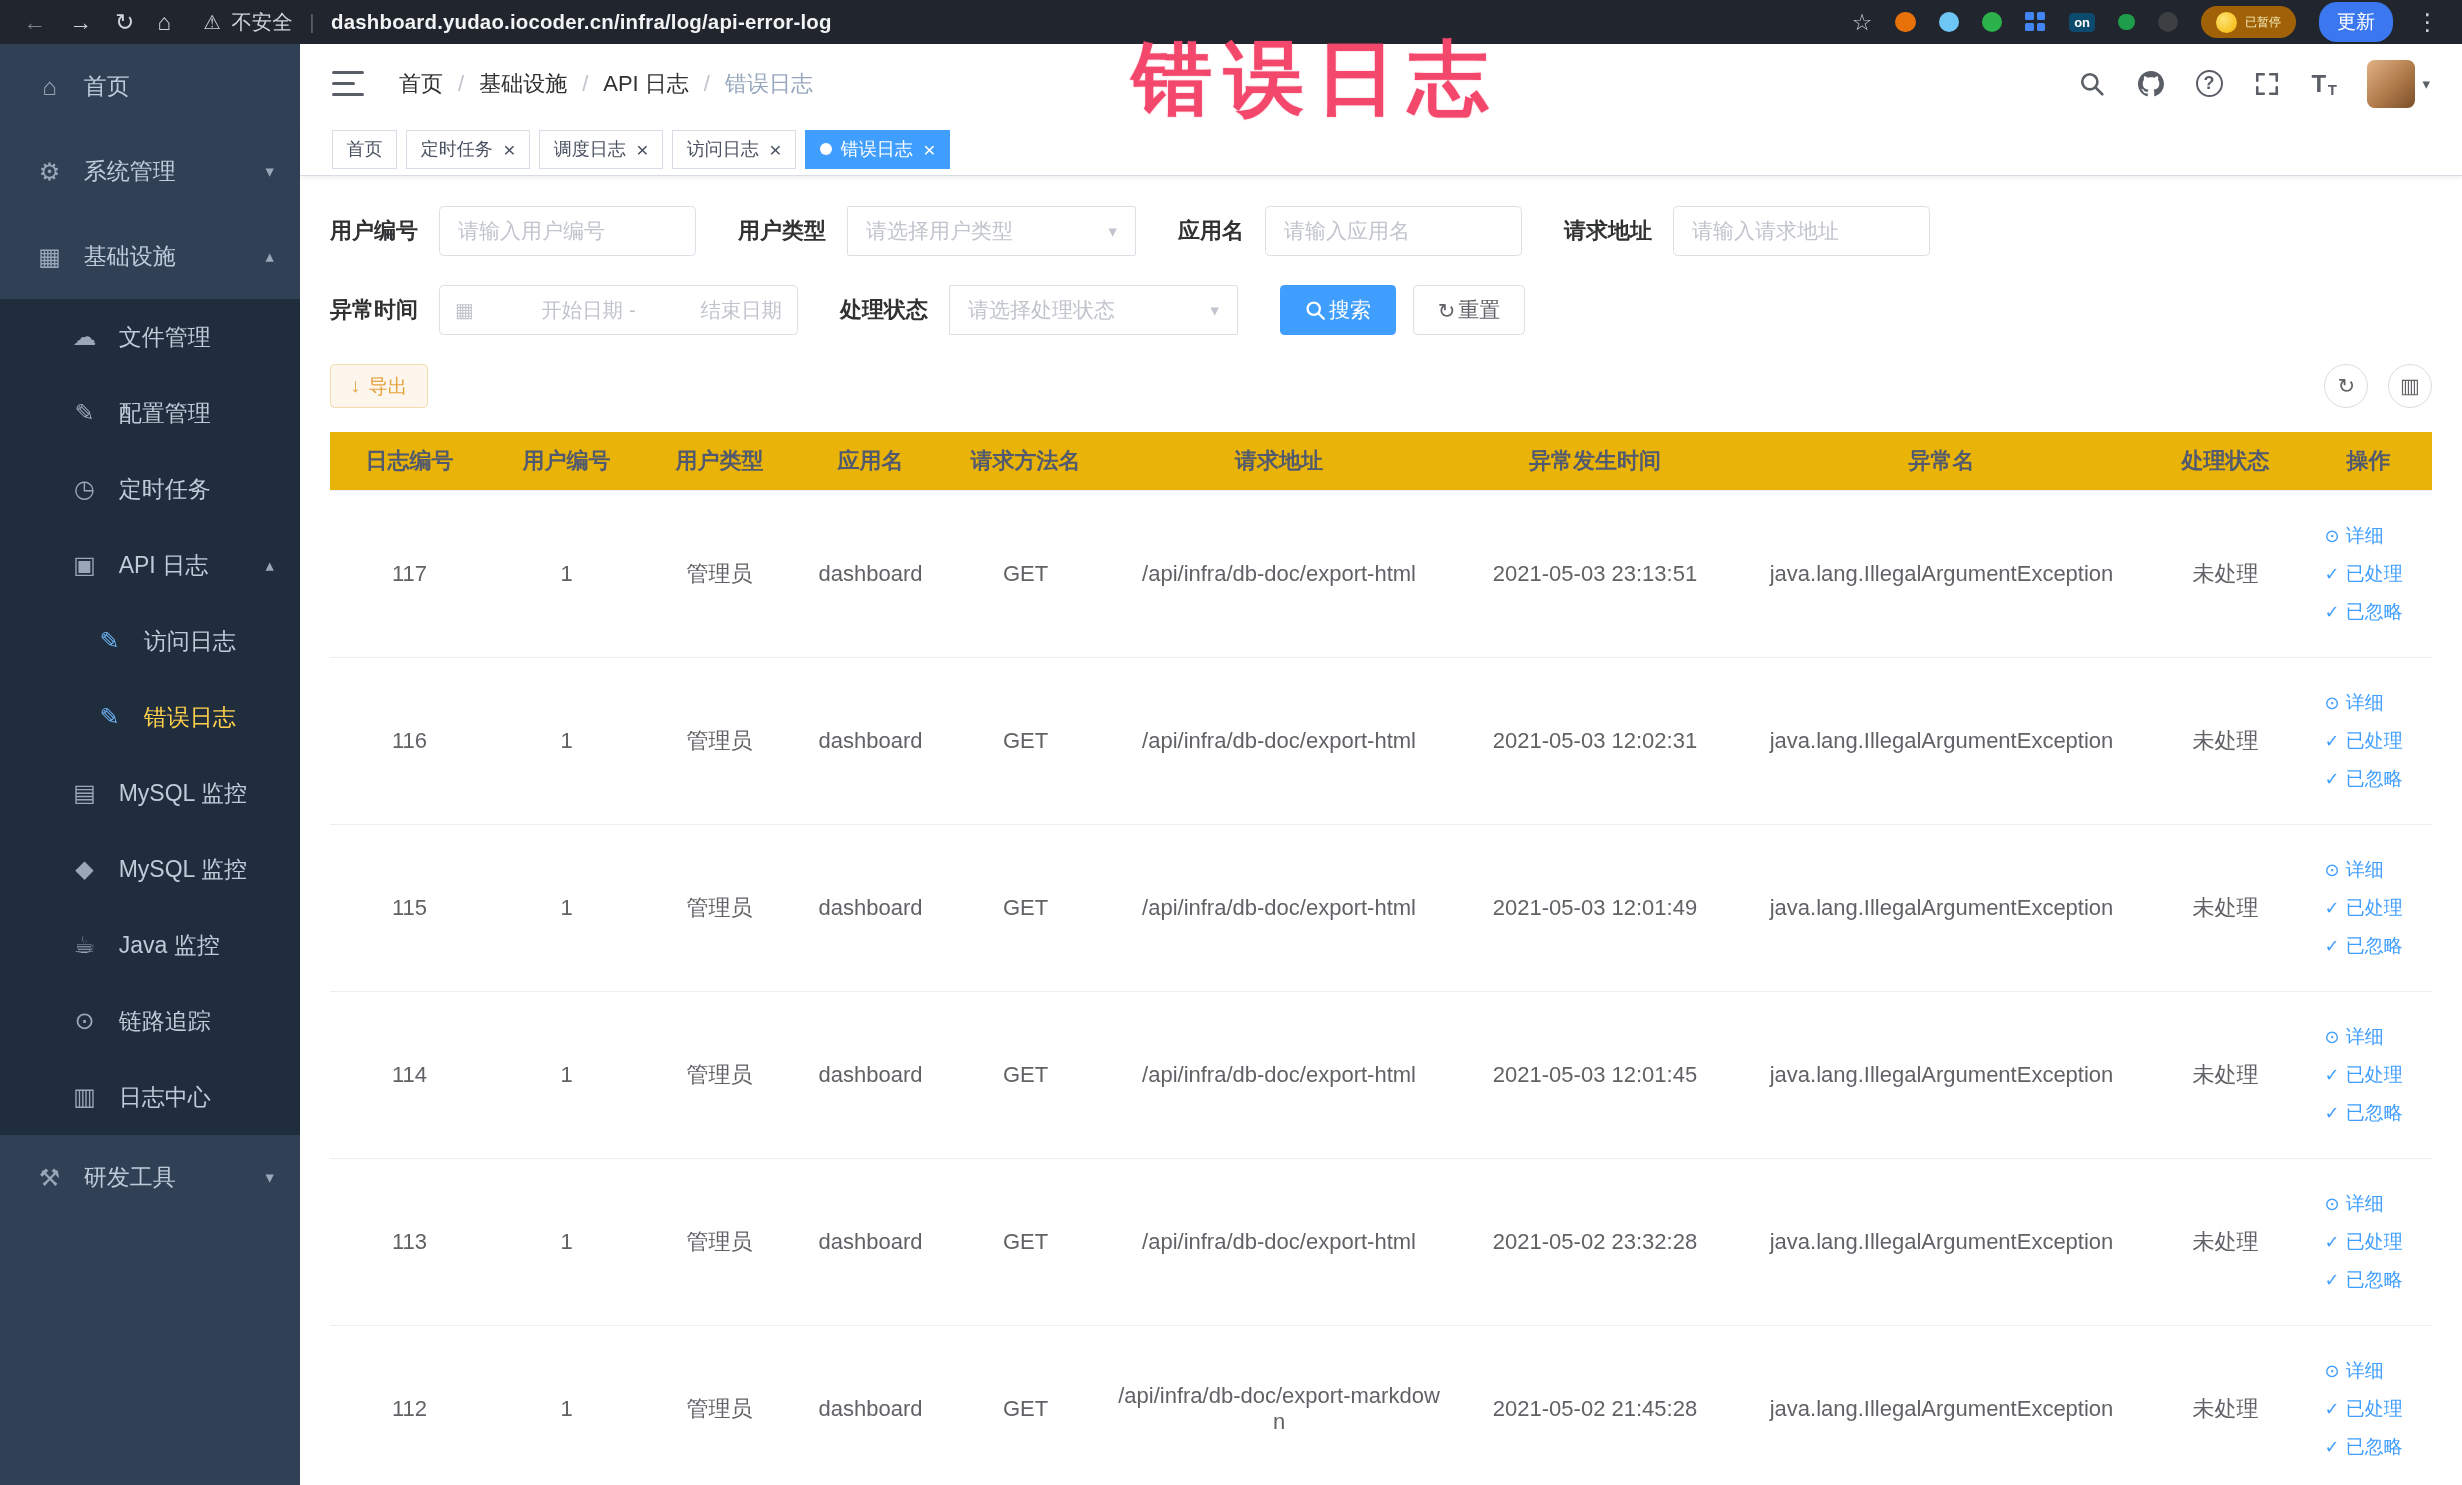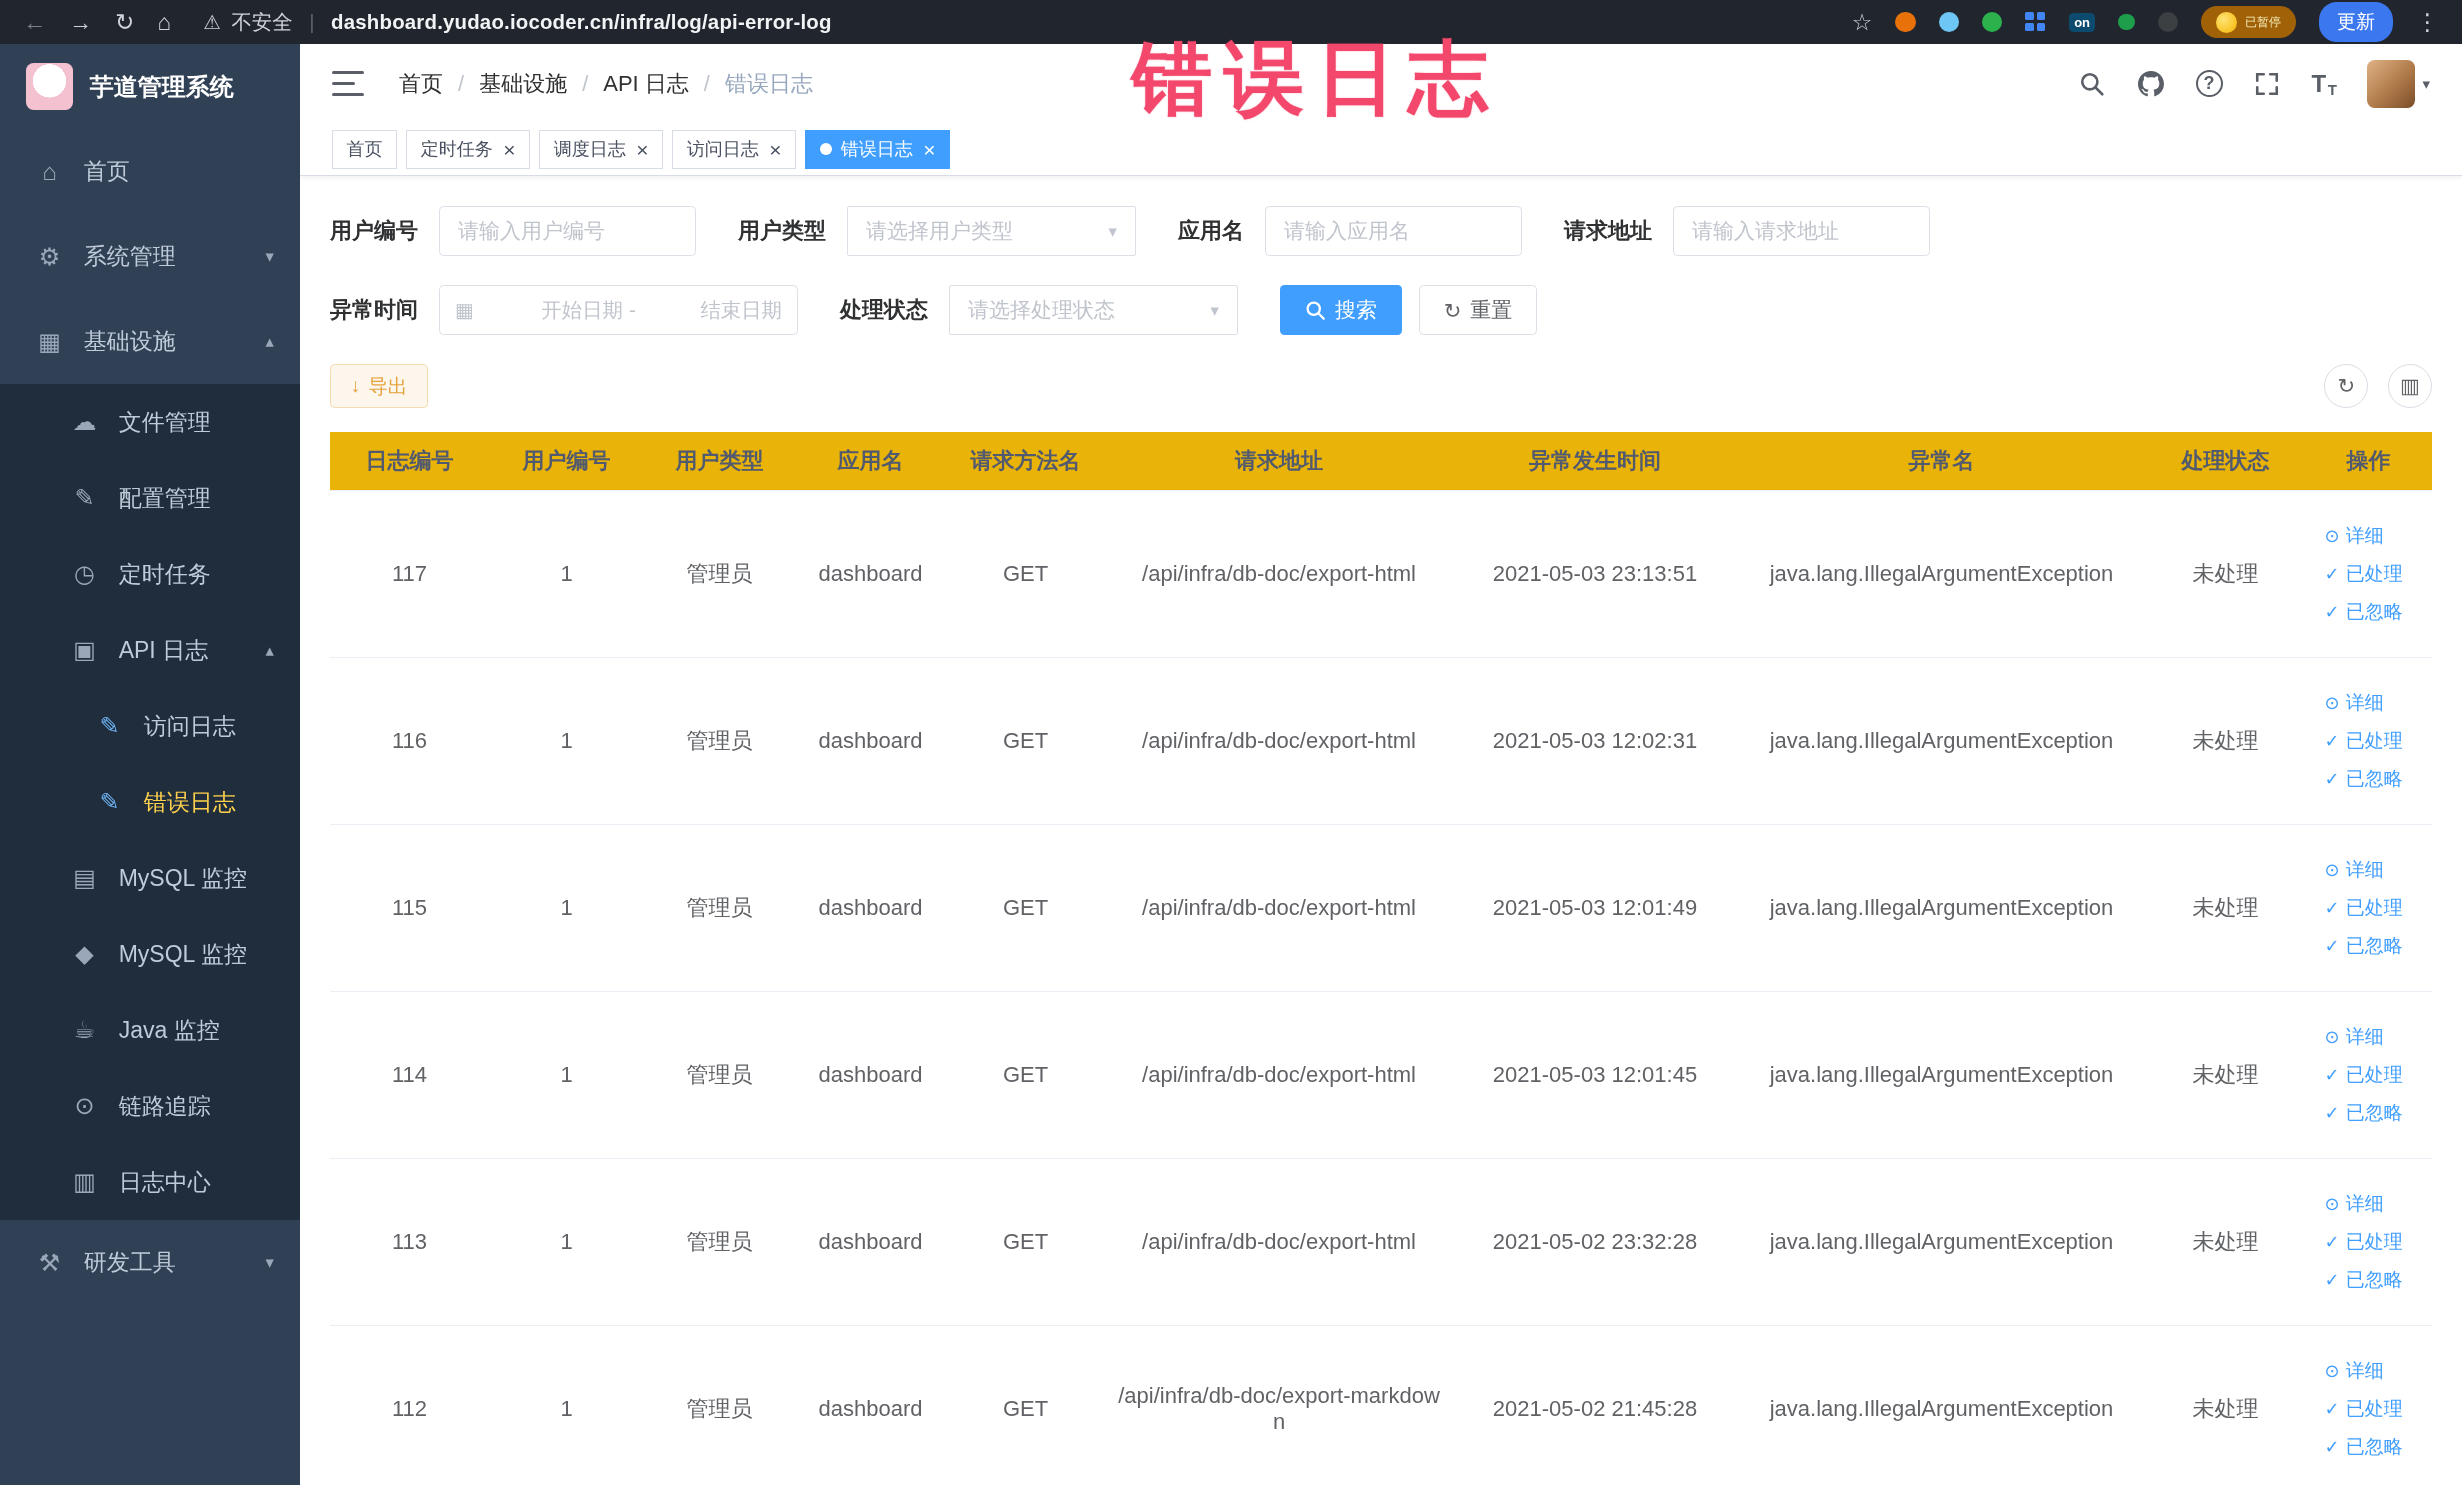--- a/index.html
+++ b/index.html
@@ -80,21 +80,21 @@
   .f-label{font-size:22px;font-weight:700;color:#303133;margin-right:21px;white-space:nowrap;}
   .f-input{width:257px;height:50px;border:0.8px solid #dcdfe6;border-radius:4.5px;padding:0 18px;font-size:21px;color:#606266;background:#fff;font-family:inherit;outline:none;}
   .f-input::placeholder{color:#c0c4cc;}
   .f-select{width:289px;height:50px;border:0.8px solid #dcdfe6;border-radius:2px;display:flex;align-items:center;padding:0 18px;background:#fff;cursor:pointer;}
   .f-select .ph{flex:1;font-size:21px;color:#c0c4cc;white-space:nowrap;overflow:hidden;}
   .sel-arrow{color:#c0c4cc;font-size:16.7px;}
   .f-range{width:359px;height:50px;border:0.8px solid #dcdfe6;border-radius:4.5px;display:flex;align-items:center;padding:0 15px;gap:6px;background:#fff;cursor:pointer;}
   .cal{color:#c0c4cc;font-size:19.7px;margin-right:3px;}
   .f-range .ph{flex:1;text-align:right;font-size:20.4px;color:#c0c4cc;white-space:nowrap;}
   .range-sep{color:#c0c4cc;font-size:20.4px;}
-  .btn{height:50px;display:inline-flex;align-items:center;gap:9px;border-radius:4.5px;font-size:21px;padding:0 24px;cursor:pointer;border:0.8px solid transparent;font-family:inherit;}
+  .btn{height:50px;display:inline-flex;align-items:center;gap:3px;border-radius:4.5px;font-size:21px;padding:0 24px;cursor:pointer;border:0.8px solid transparent;font-family:inherit;}
   .btn svg{width:21px;height:21px;}
   .btn-primary{background:#409EFF;color:#fff;}
   .btn-plain{background:#fff;border-color:#dcdfe6;color:#606266;margin-left:16.7px;}
   .r-icon{font-size:21px;line-height:1;}
 
   .table-toolbar{display:flex;align-items:center;margin-bottom:24px;}
   .btn-export{height:44px;display:inline-flex;align-items:center;gap:7.6px;background:#fdf6ec;border:0.8px solid #f5dab1;color:#e6a23c;border-radius:4.5px;font-size:19.7px;padding:0 19.7px;cursor:pointer;font-family:inherit;}
   .dl-icon{font-size:19.7px;line-height:1;}
   .tool-circles{margin-left:auto;display:flex;gap:19.7px;}
   .circle-btn{width:44px;height:44px;border-radius:50%;border:0.8px solid #d9dde4;display:flex;align-items:center;justify-content:center;color:#606266;font-size:21px;cursor:pointer;background:#fff;}
@@ -140,24 +140,20 @@
     <span class="face"></span>
     <span>已暂停</span>
   </span>
   <span class="update-btn">更新</span>
   <span class="c-ic">⋮</span>
 </div>
 
 <div class="app">
 
   <aside class="sidebar">
-    <div class="logo">
-      <span class="logo-img"></span>
-      <span class="logo-title">芋道管理系统</span>
-    </div>
     <nav>
         <div class="menu-item lv1">
           <span class="mi-icon">⌂</span>
           <span class="mi-label">首页</span>
         </div>
         <div class="menu-item lv1">
           <span class="mi-icon">⚙</span>
           <span class="mi-label">系统管理</span>
           <span class="mi-chevron">▾</span>
         </div>

